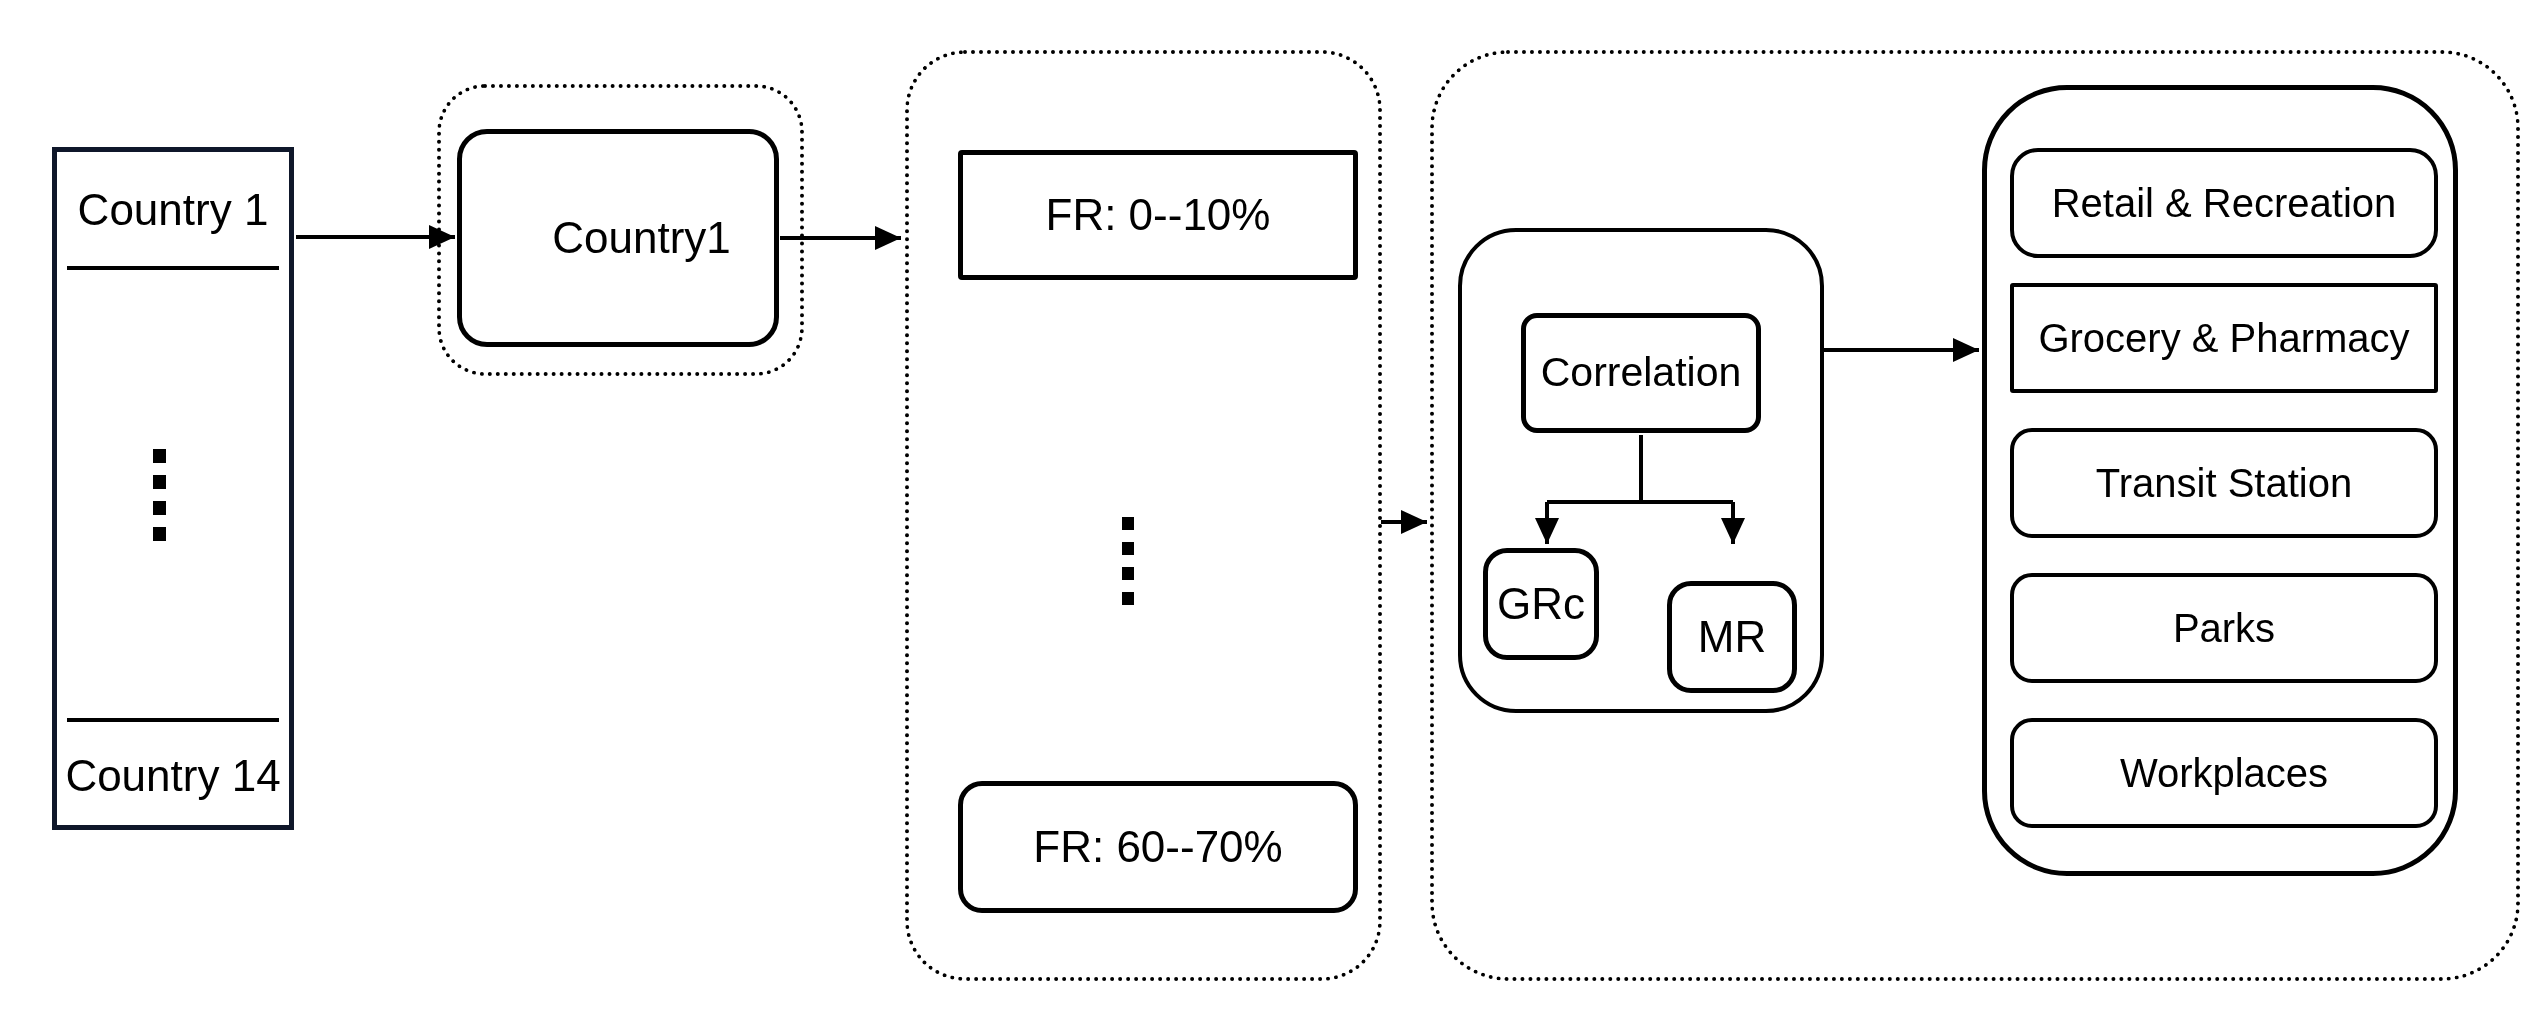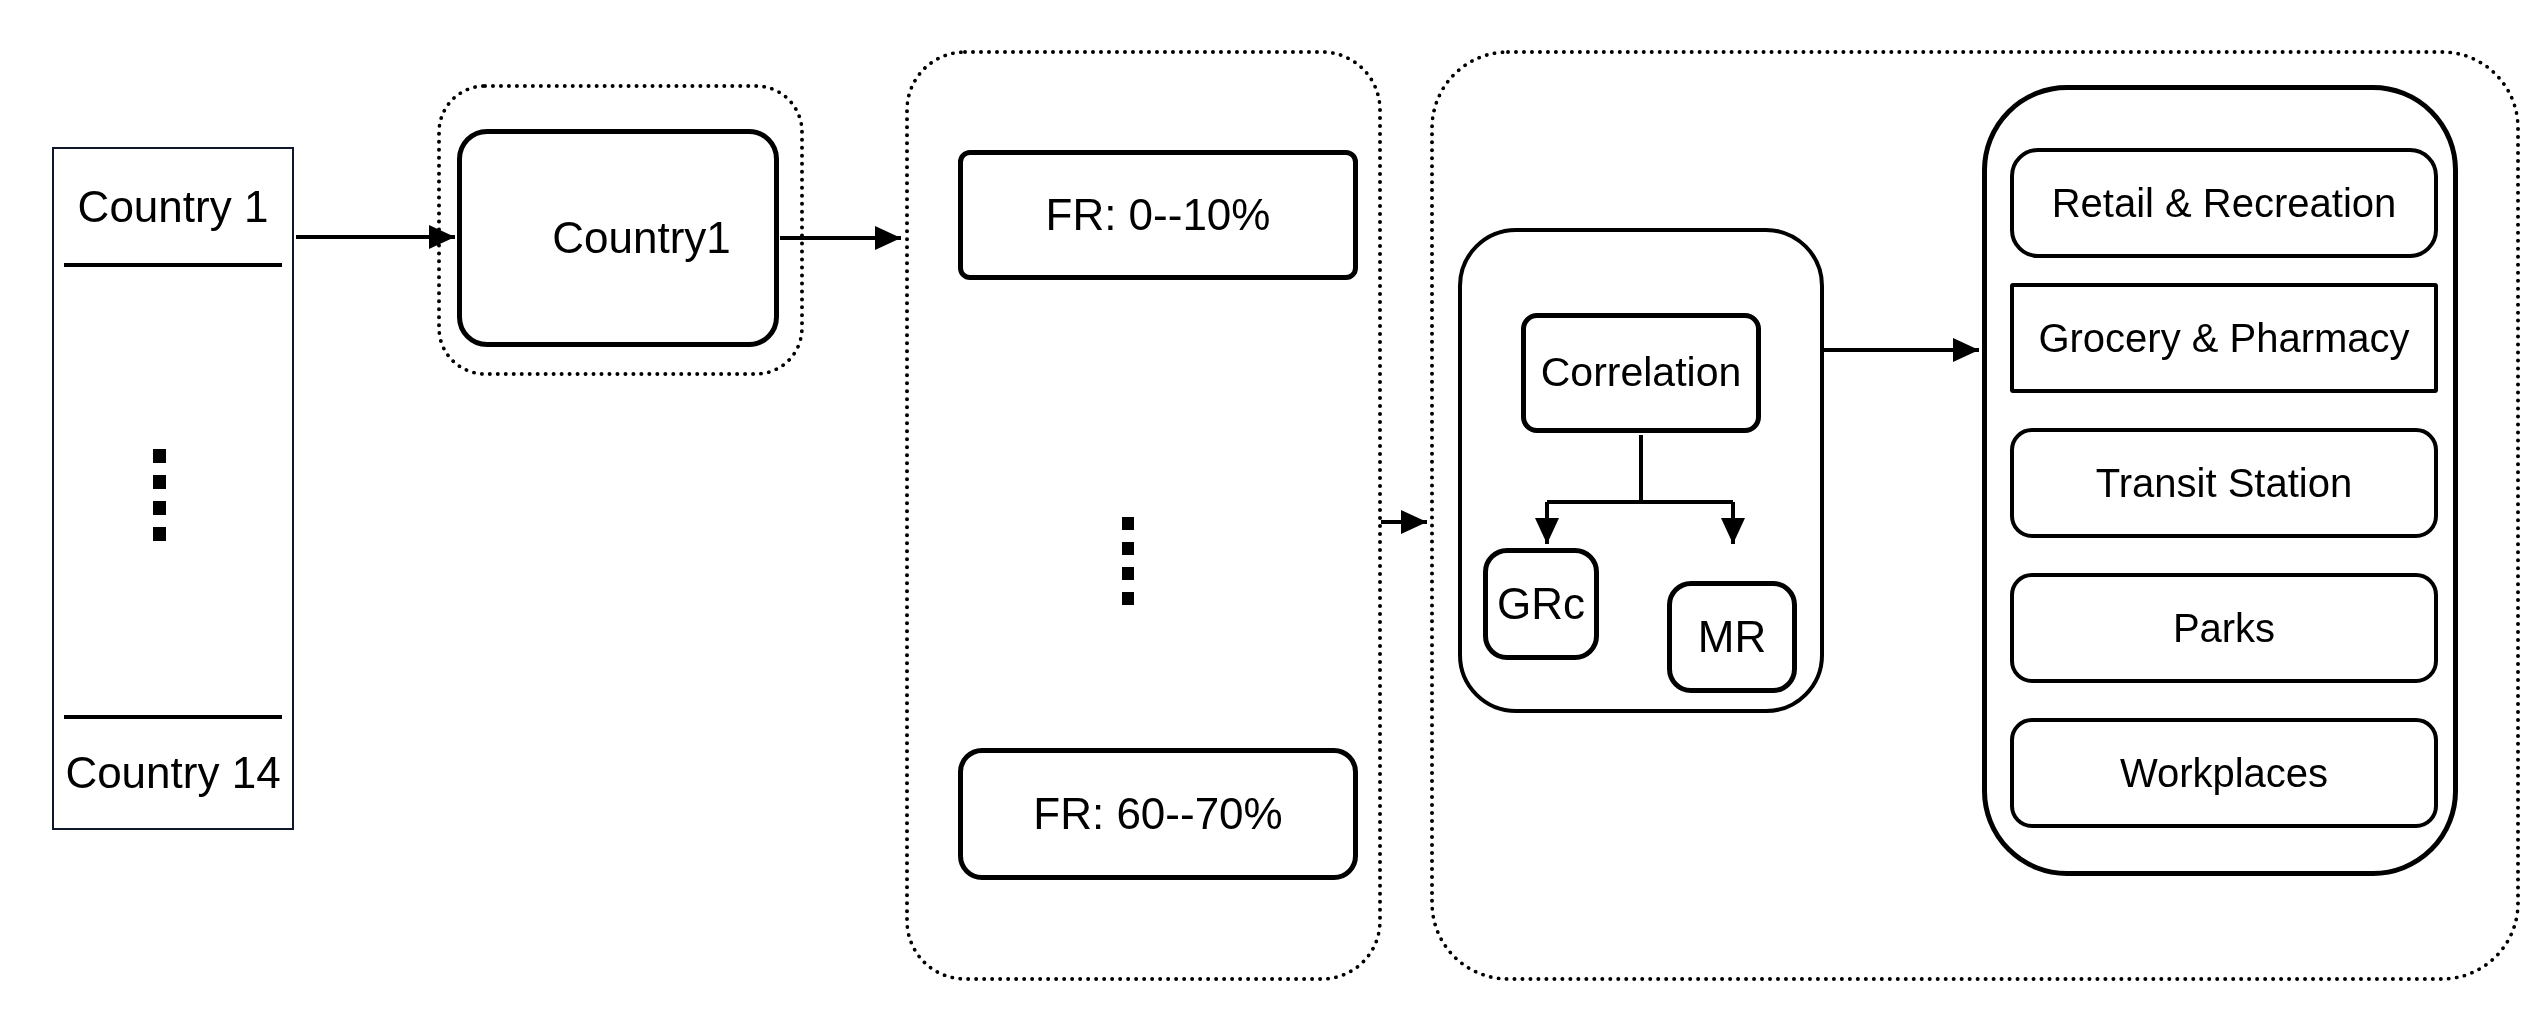--- a/index.html
+++ b/index.html
@@ -41,21 +41,21 @@
   .label {
     font-size: 44px;
     line-height: 1.1;
     color: #000;
     white-space: nowrap;
   }
   .label-sm { font-size: 40px; }
   .table {
     position: absolute;
     box-sizing: border-box;
-    border: 2px solid #0f172a;
+    border: 5px solid #0f172a;
     background: #fff;
   }
   .table-cell {
     position: absolute;
     left: 0; right: 0;
     display: flex;
     align-items: center;
     justify-content: center;
   }
   .divider {
@@ -85,24 +85,24 @@
       <span class="label">Country 14</span>
     </div>
   </div>
 
   <div class="group-dotted" style="left:437px; top:84px; width:367px; height:292px; border-radius:48px;"></div>
   <div class="node" style="left:457px; top:129px; width:322px; height:218px; border-radius:30px;padding-left:47px;">
     <span class="label">Country1</span>
   </div>
 
   <div class="group-dotted" style="left:905px; top:50px; width:477px; height:931px; border-radius:60px;"></div>
-  <div class="node" style="left:958px; top:150px; width:400px; height:130px; border-radius:12px;">
+  <div class="node" style="left:958px; top:150px; width:400px; height:130px; border-radius:4px;">
     <span class="label">FR: 0--10%</span>
   </div>
-  <div class="node" style="left:958px; top:748px; width:400px; height:132px; border-radius:24px;">
+  <div class="node" style="left:958px; top:781px; width:400px; height:132px; border-radius:24px;">
     <span class="label">FR: 60--70%</span>
   </div>
 
   <div class="group-dotted" style="left:1430px; top:50px; width:1090px; height:931px; border-radius:78px;"></div>
 
   <div class="group-solid" style="left:1458px; top:228px; width:366px; height:485px; border-radius:58px;"></div>
   <div class="node" style="left:1521px; top:313px; width:240px; height:120px; border-radius:16px;">
     <span class="label" style="font-size:41px;">Correlation</span>
   </div>
   <div class="node" style="left:1483px; top:548px; width:116px; height:112px; border-radius:24px;">

